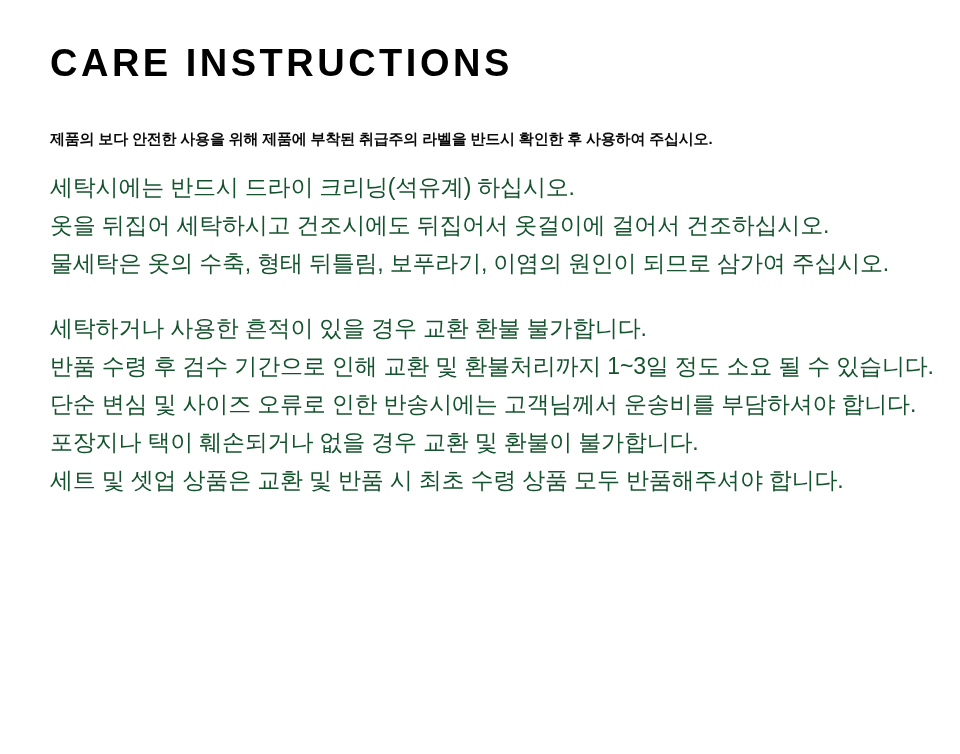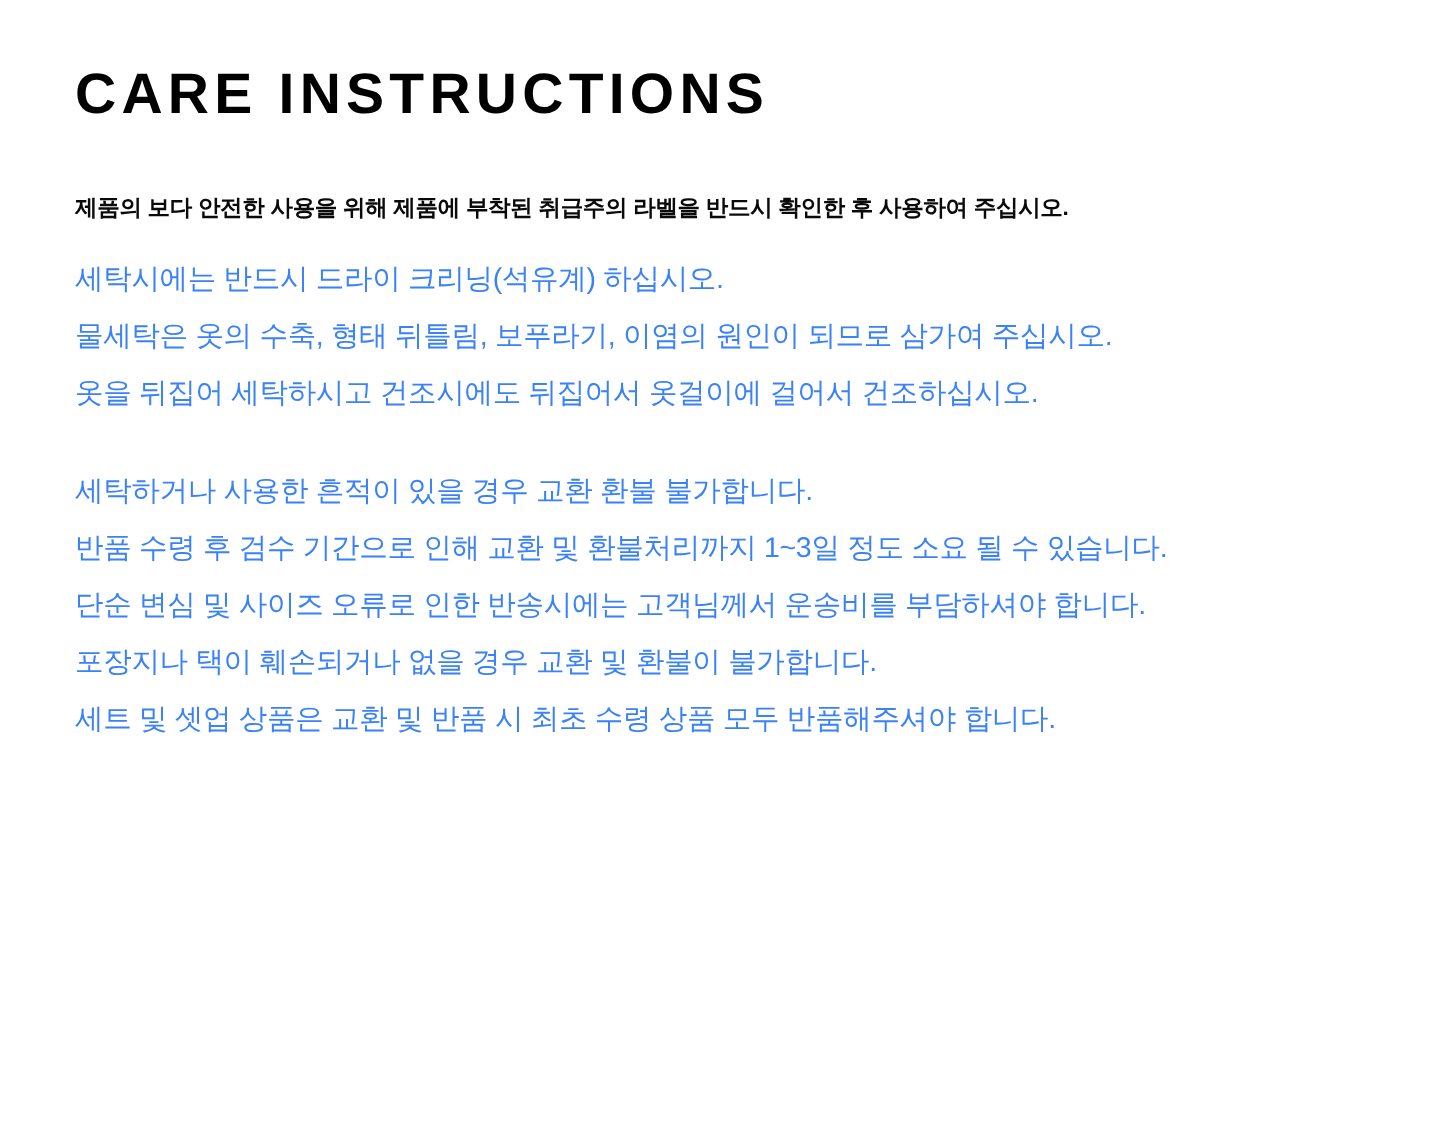--- a/index.html
+++ b/index.html
@@ -40,44 +40,44 @@
     white-space: nowrap;
   }
   .lines {
     margin-top: 19px;
   }
   .lines.returns {
     margin-top: 27px;
   }
   .text-line {
     margin: 0;
-    font-size: 19px;
+    font-size: 23px;
     line-height: 38px;
     font-weight: 400;
-    color: #3b82f6;
+    color: #14532d;
     letter-spacing: -0.2px;
     white-space: nowrap;
   }
   .returns-heading {
     margin-top: 84px;
   }
 </style>
 </head>
 <body>
 
 <div class="page">
 
   <h1 class="section-heading">CARE INSTRUCTIONS</h1>
 
   <p class="intro-line">제품의 보다 안전한 사용을 위해 제품에 부착된 취급주의 라벨을 반드시 확인한 후 사용하여 주십시오.</p>
 
   <div class="lines">
     <p class="text-line">세탁시에는 반드시 드라이 크리닝(석유계) 하십시오.</p>
+    <p class="text-line">옷을 뒤집어 세탁하시고 건조시에도 뒤집어서 옷걸이에 걸어서 건조하십시오.</p>
     <p class="text-line">물세탁은 옷의 수축, 형태 뒤틀림, 보푸라기, 이염의 원인이 되므로 삼가여 주십시오.</p>
-    <p class="text-line">옷을 뒤집어 세탁하시고 건조시에도 뒤집어서 옷걸이에 걸어서 건조하십시오.</p>
   </div>
 
 
   <div class="lines returns">
     <p class="text-line">세탁하거나 사용한 흔적이 있을 경우 교환 환불 불가합니다.</p>
     <p class="text-line">반품 수령 후 검수 기간으로 인해 교환 및 환불처리까지 1~3일 정도 소요 될 수 있습니다.</p>
     <p class="text-line">단순 변심 및 사이즈 오류로 인한 반송시에는 고객님께서 운송비를 부담하셔야 합니다.</p>
     <p class="text-line">포장지나 택이 훼손되거나 없을 경우 교환 및 환불이 불가합니다.</p>
     <p class="text-line">세트 및 셋업 상품은 교환 및 반품 시 최초 수령 상품 모두 반품해주셔야 합니다.</p>
   </div>

